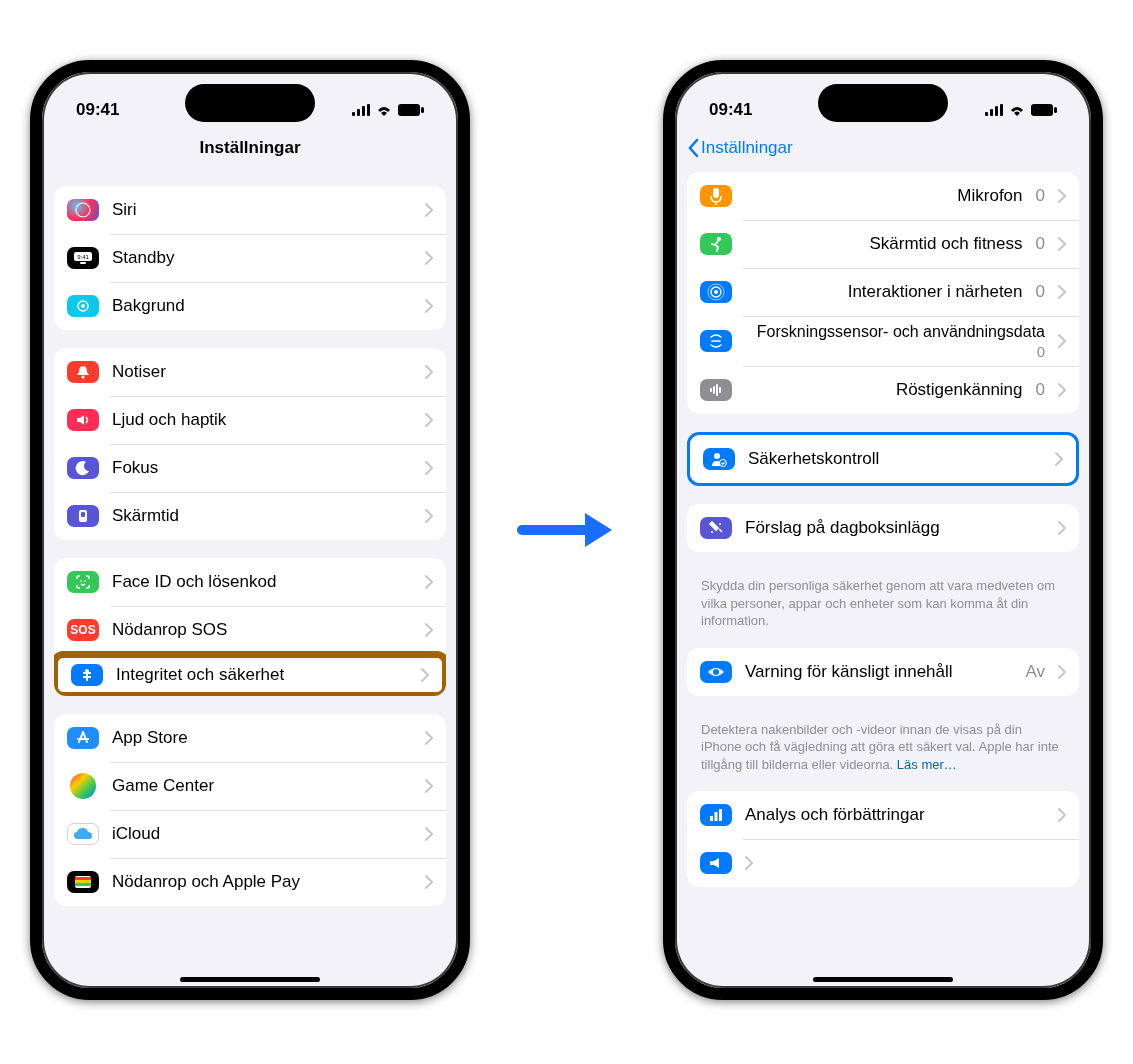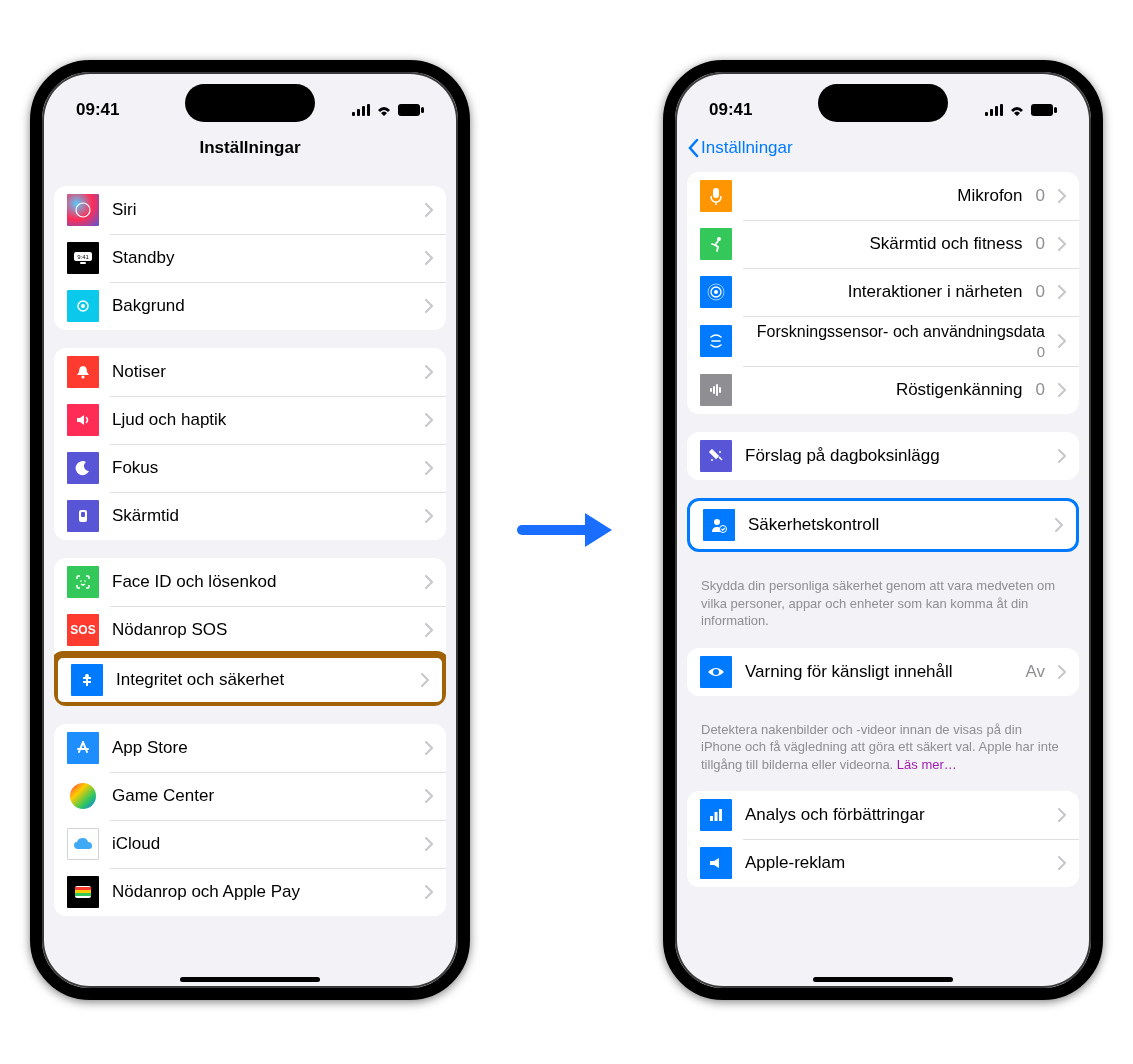--- a/index.html
+++ b/index.html
@@ -63,38 +63,38 @@
     background: rgba(0,0,0,0.12);
   }
 
   .row.highlight {
     border: 7px solid #a16207; border-radius: 12px;
     margin: -3px;
   }
   .row.highlight::before { display:none; }
 
   .icon {
-    width: 32px; height: 32px; border-radius: 1px;
+    width: 32px; height: 22px; border-radius: 7px;
     display:flex; align-items:center; justify-content:center;
     flex: 0 0 32px;
     font-size: 18px;
   }
   .icon svg { display:block; }
 
   .row-label { flex: 1; font-size: 17px; color:#000; line-height: 1.2; }
   .row-sub { font-size: 15px; color:#8e8e93; margin-top:2px; }
   .row-value { font-size: 17px; color:#8e8e93; }
   .chev { flex:0 0 8px; color:#c7c7cc; }
   .chev svg { display:block; }
 
   .footer-text {
     margin: 25px 26px 0;
     font-size: 13px; line-height: 1.35; color:#8e8e93;
   }
-  .footer-text .link { color:#a21caf; }
+  .footer-text .link { color:#0369a1; }
 
   .home-indicator {
     position:absolute; bottom:6px; left:50%; transform:translateX(-50%);
     width: 140px; height:5px; border-radius:3px; background:#000;
   }
 
   .arrow-between {
     position:absolute; top: 50%; left: 50%; transform: translate(-50%, -50%);
     color:#1a6eff;
   }
@@ -463,56 +463,56 @@
           <span class="row-label">Röstigenkänning</span>
           <span class="row-value">0</span>
           <span class="chev">
               <svg width="8" height="14">
                 <path d="M1 1 L7 7 L1 13" stroke="#c7c7cc" stroke-width="2" fill="none" stroke-linecap="round"></path>
               </svg>
             </span>
         </div>
       </div>
 
-      <div class="group">
-        <div class="row">
-          <span class="icon bg-indigo">
-              <svg width="18" height="18" viewBox="0 0 18 18">
-                <path d="M5 3 L11 9 L9 11 L3 5 Z M12 10 L15 13" stroke="#fff" stroke-width="1.6" fill="#fff"></path>
-                <circle cx="13" cy="5" r="1" fill="#fff"></circle>
-                <circle cx="5" cy="13" r="1" fill="#fff"></circle>
-              </svg>
-            </span>
-          <span class="row-label">Förslag på dagboksinlägg</span>
-          <span class="chev">
-              <svg width="8" height="14">
-                <path d="M1 1 L7 7 L1 13" stroke="#c7c7cc" stroke-width="2" fill="none" stroke-linecap="round"></path>
-              </svg>
-            </span>
-        </div>
-      </div>
-
       <div class="group highlight">
         <div class="row">
           <span class="icon bg-blue">
               <svg width="18" height="18" viewBox="0 0 18 18">
                 <circle cx="7" cy="6" r="3" fill="#fff"></circle>
                 <path d="M2 16 Q2 11 7 11 Q12 11 12 16" fill="#fff"></path>
                 <circle cx="13" cy="13" r="3.5" fill="#007aff" stroke="#fff" stroke-width="1"></circle>
                 <path d="M11.5 13 L12.7 14.2 L15 12" stroke="#fff" stroke-width="1.2" fill="none"></path>
               </svg>
             </span>
           <span class="row-label">Säkerhetskontroll</span>
           <span class="chev">
               <svg width="8" height="14">
                 <path d="M1 1 L7 7 L1 13" stroke="#c7c7cc" stroke-width="2" fill="none" stroke-linecap="round"></path>
               </svg>
             </span>
         </div>
       </div>
+
+      <div class="group">
+        <div class="row">
+          <span class="icon bg-indigo">
+              <svg width="18" height="18" viewBox="0 0 18 18">
+                <path d="M5 3 L11 9 L9 11 L3 5 Z M12 10 L15 13" stroke="#fff" stroke-width="1.6" fill="#fff"></path>
+                <circle cx="13" cy="5" r="1" fill="#fff"></circle>
+                <circle cx="5" cy="13" r="1" fill="#fff"></circle>
+              </svg>
+            </span>
+          <span class="row-label">Förslag på dagboksinlägg</span>
+          <span class="chev">
+              <svg width="8" height="14">
+                <path d="M1 1 L7 7 L1 13" stroke="#c7c7cc" stroke-width="2" fill="none" stroke-linecap="round"></path>
+              </svg>
+            </span>
+        </div>
+      </div>
       <div class="footer-text">Skydda din personliga säkerhet genom att vara medveten om vilka personer, appar och enheter som kan komma åt din information.</div>
 
       <div class="group">
         <div class="row">
           <span class="icon bg-blue">
               <svg width="20" height="16" viewBox="0 0 20 16">
                 <path d="M2 8 Q10 0 18 8 Q10 16 2 8 Z" fill="#fff"></path>
                 <circle cx="10" cy="8" r="3" fill="#007aff"></circle>
               </svg>
             </span>
@@ -544,21 +544,20 @@
                 <path d="M1 1 L7 7 L1 13" stroke="#c7c7cc" stroke-width="2" fill="none" stroke-linecap="round"></path>
               </svg>
             </span>
         </div>
         <div class="row">
           <span class="icon bg-blue">
               <svg width="18" height="18" viewBox="0 0 18 18">
                 <path d="M3 7 H7 L12 4 V14 L7 11 H3 Z" fill="#fff"></path>
               </svg>
             </span>
-          <span class="row-label">Apple-reklam</span>
           <span class="chev">
               <svg width="8" height="14">
                 <path d="M1 1 L7 7 L1 13" stroke="#c7c7cc" stroke-width="2" fill="none" stroke-linecap="round"></path>
               </svg>
             </span>
         </div>
       </div>
 
     </div>
     <div class="home-indicator"></div>

